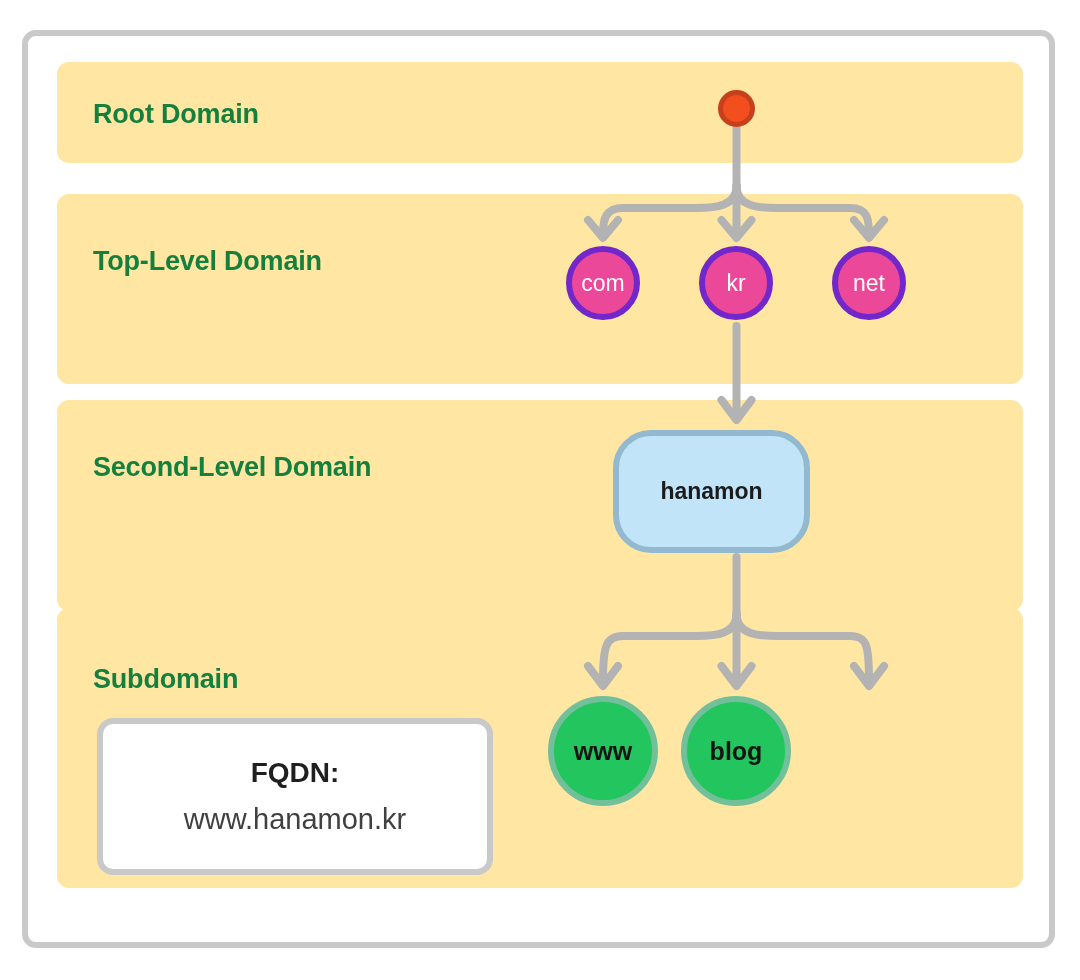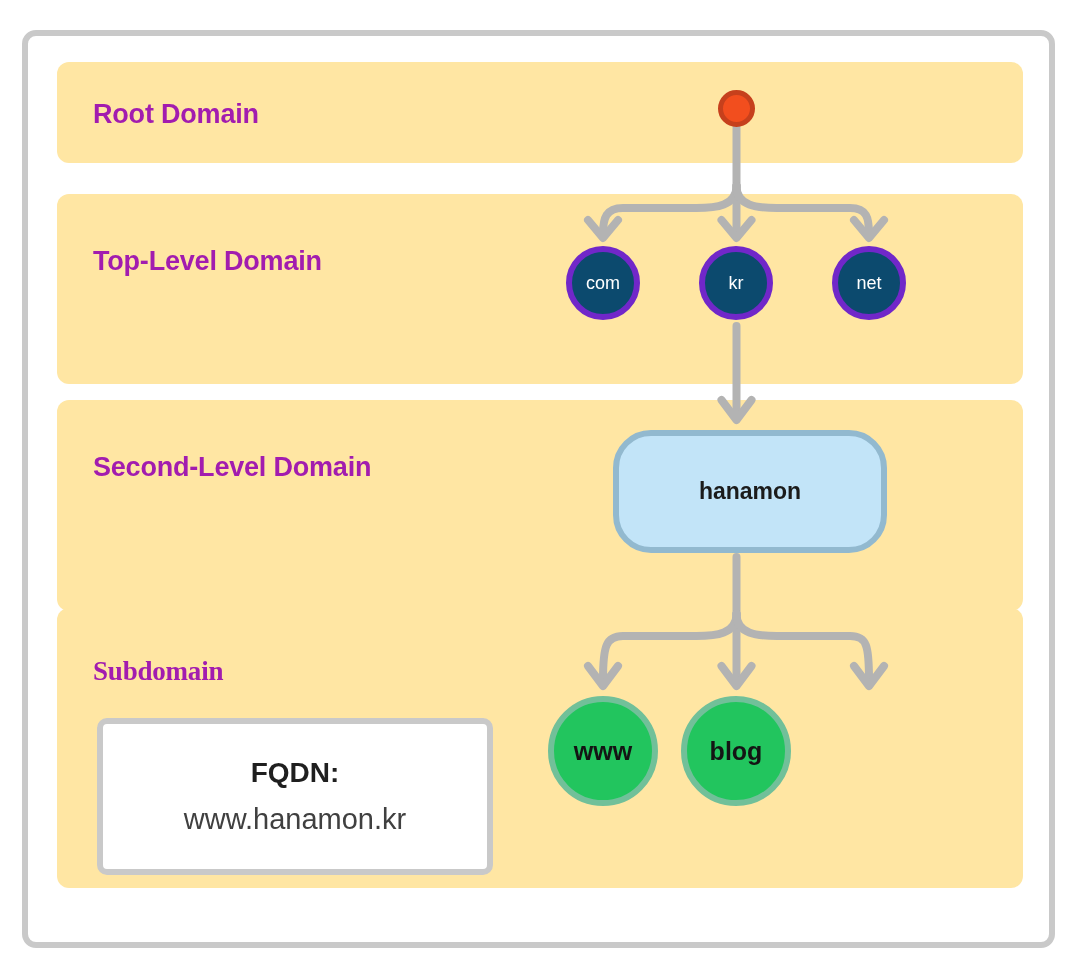--- a/index.html
+++ b/index.html
@@ -27,33 +27,33 @@
     width:966px;
     background:#ffe6a3;
     border-radius:12px;
     box-sizing:border-box;
   }
   .band-label{
     position:absolute;
     left:36px;
     font-size:27px;
     font-weight:bold;
-    color:#a21caf;
+    color:#15803d;
     letter-spacing:-0.2px;
     white-space:nowrap;
   }
 
   #band-root{top:62px;height:101px;}
   #band-root .band-label{top:37px;}
   #band-tld{top:194px;height:190px;}
   #band-tld .band-label{top:52px;}
   #band-sld{top:400px;height:211px;}
   #band-sld .band-label{top:52px;}
   #band-sub{top:608px;height:280px;}
-  #band-sub .band-label{top:48px;font-family:Liberation Serif, serif;}
+  #band-sub .band-label{top:56px;}
 
   svg.connectors{
     position:absolute;left:0;top:0;
     width:1080px;height:980px;
     pointer-events:none;
   }
 
   .node{
     position:absolute;
     display:flex;
@@ -66,33 +66,33 @@
     width:37px;height:37px;
     border-radius:50%;
     background:#f24e1e;
     border:5px solid #c6401c;
     left:718px;top:90px;
   }
 
   .tld-node{
     width:74px;height:74px;
     border-radius:50%;
-    background:#0c4a6e;
+    background:#ec4899;
     border:6px solid #7127c9;
     color:#ffffff;
-    font-size:18px;
+    font-size:23px;
     font-weight:normal;
     top:246px;
   }
   #tld-com{left:566px;}
   #tld-kr{left:699px;}
   #tld-net{left:832px;text-align:center;}
 
   .sld-node{
-    width:274px;height:123px;
+    width:197px;height:123px;
     border-radius:38px;
     background:#c2e4f8;
     border:6px solid #92b9cf;
     color:#1b1b1b;
     font-size:23px;
     font-weight:bold;
     left:613px;top:430px;
   }
 
   .sub-node{
@@ -108,21 +108,21 @@
   #sub-www{left:548px;}
   #sub-blog{left:681px;}
   #sub-api{left:814px;}
 
   .fqdn-box{
     position:absolute;
     left:97px;top:718px;
     width:396px;height:157px;
     background:#ffffff;
     border:6px solid #c9c9c9;
-    border-radius:10px;
+    border-radius:16px;
     box-sizing:border-box;
     display:flex;
     flex-direction:column;
     align-items:center;
     justify-content:center;
     gap:14px;
   }
   .fqdn-title{
     font-size:28px;font-weight:bold;color:#1f1f1f;
   }

